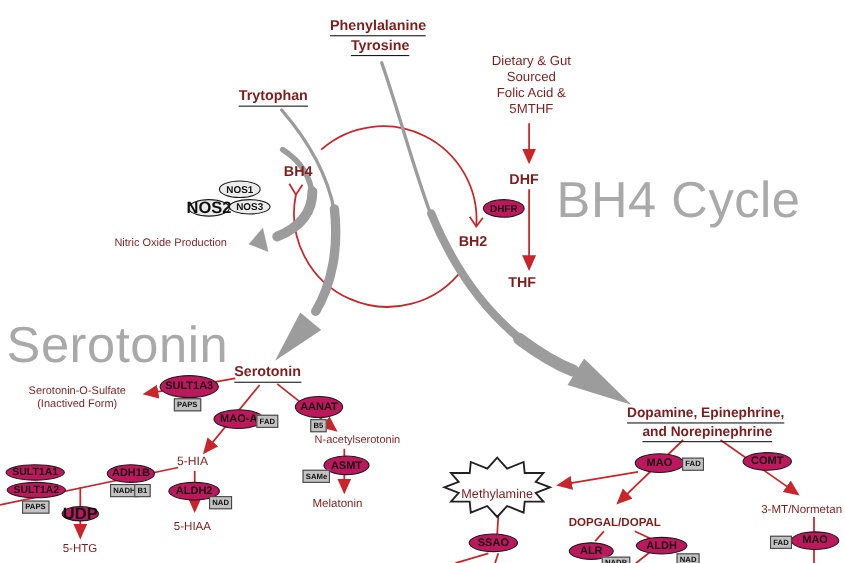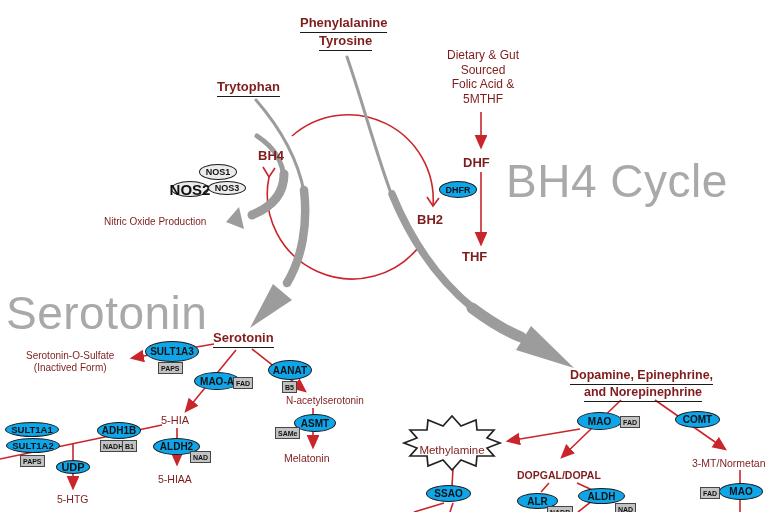--- a/index.html
+++ b/index.html
@@ -7,21 +7,21 @@
     width:768px;height:512px;position:relative;overflow:hidden;
     background:#ffffff;font-family:"Liberation Sans",sans-serif;color:#111;
   }
   svg.layer{position:absolute;left:0;top:0;z-index:1;}
   .abs{position:absolute;z-index:2;}
   .lbl{font-size:10.5px;line-height:1.2;text-align:center;white-space:nowrap;color:#7f1d1d;}
   .node-lbl{font-size:13px;font-weight:bold;}
   .ul{border-bottom:1.4px solid #1a1a1a;padding-bottom:1px;display:inline-block;}
   .big-title{font-size:46px;color:#a9a9a9;white-space:nowrap;letter-spacing:0.5px;z-index:0;}
   .oval{
-    border:1.6px solid #1b1b1b;border-radius:50%;background:#0ea5e9;
+    border:1.6px solid #1b1b1b;border-radius:50%;background:#be185d;
     display:flex;align-items:center;justify-content:center;
     font-size:10px;font-weight:bold;color:#111;white-space:nowrap;box-sizing:border-box;
   }
   .oval.light{background:#ececec;}
   .badge{
     background:#c2c2c2;border:1.3px solid #454545;color:#101010;
     font-size:7px;font-weight:bold;line-height:1;padding:1.5px 2px;white-space:nowrap;
     display:inline-block;
   }
   .small{font-size:10px;text-align:center;}
@@ -147,21 +147,21 @@
 
 <div class="abs oval" style="left:153px;top:438px;width:47px;height:17px;">ALDH2</div>
 <div class="abs badge" style="left:190px;top:451px;">NAD</div>
 
 <div class="abs lbl small" style="left:158px;top:473px;font-size:10.5px;">5-HIAA</div>
 
 <div class="abs oval" style="left:5px;top:422px;width:54px;height:15px;font-size:9.5px;">SULT1A1</div>
 <div class="abs oval" style="left:6px;top:438px;width:54px;height:15px;font-size:9.5px;">SULT1A2</div>
 <div class="abs badge" style="left:20px;top:455px;">PAPS</div>
 
-<div class="abs oval" style="left:56px;top:460px;width:34px;height:14px;font-size:11px;">UDP</div>
+<div class="abs oval" style="left:56px;top:460px;width:34px;height:14px;font-size:15px;">UDP</div>
 <div class="abs lbl small" style="left:57px;top:493px;font-size:10.5px;">5-HTG</div>
 
 <div class="abs lbl title2" style="left:570px;top:368px;">
   <span class="ul">Dopamine, Epinephrine,</span>
 </div>
 <div class="abs lbl title2" style="left:584px;top:385px;">
   <span class="ul">and Norepinephrine</span>
 </div>
 
 <div class="abs oval" style="left:577px;top:412px;width:45px;height:18px;">MAO</div>

